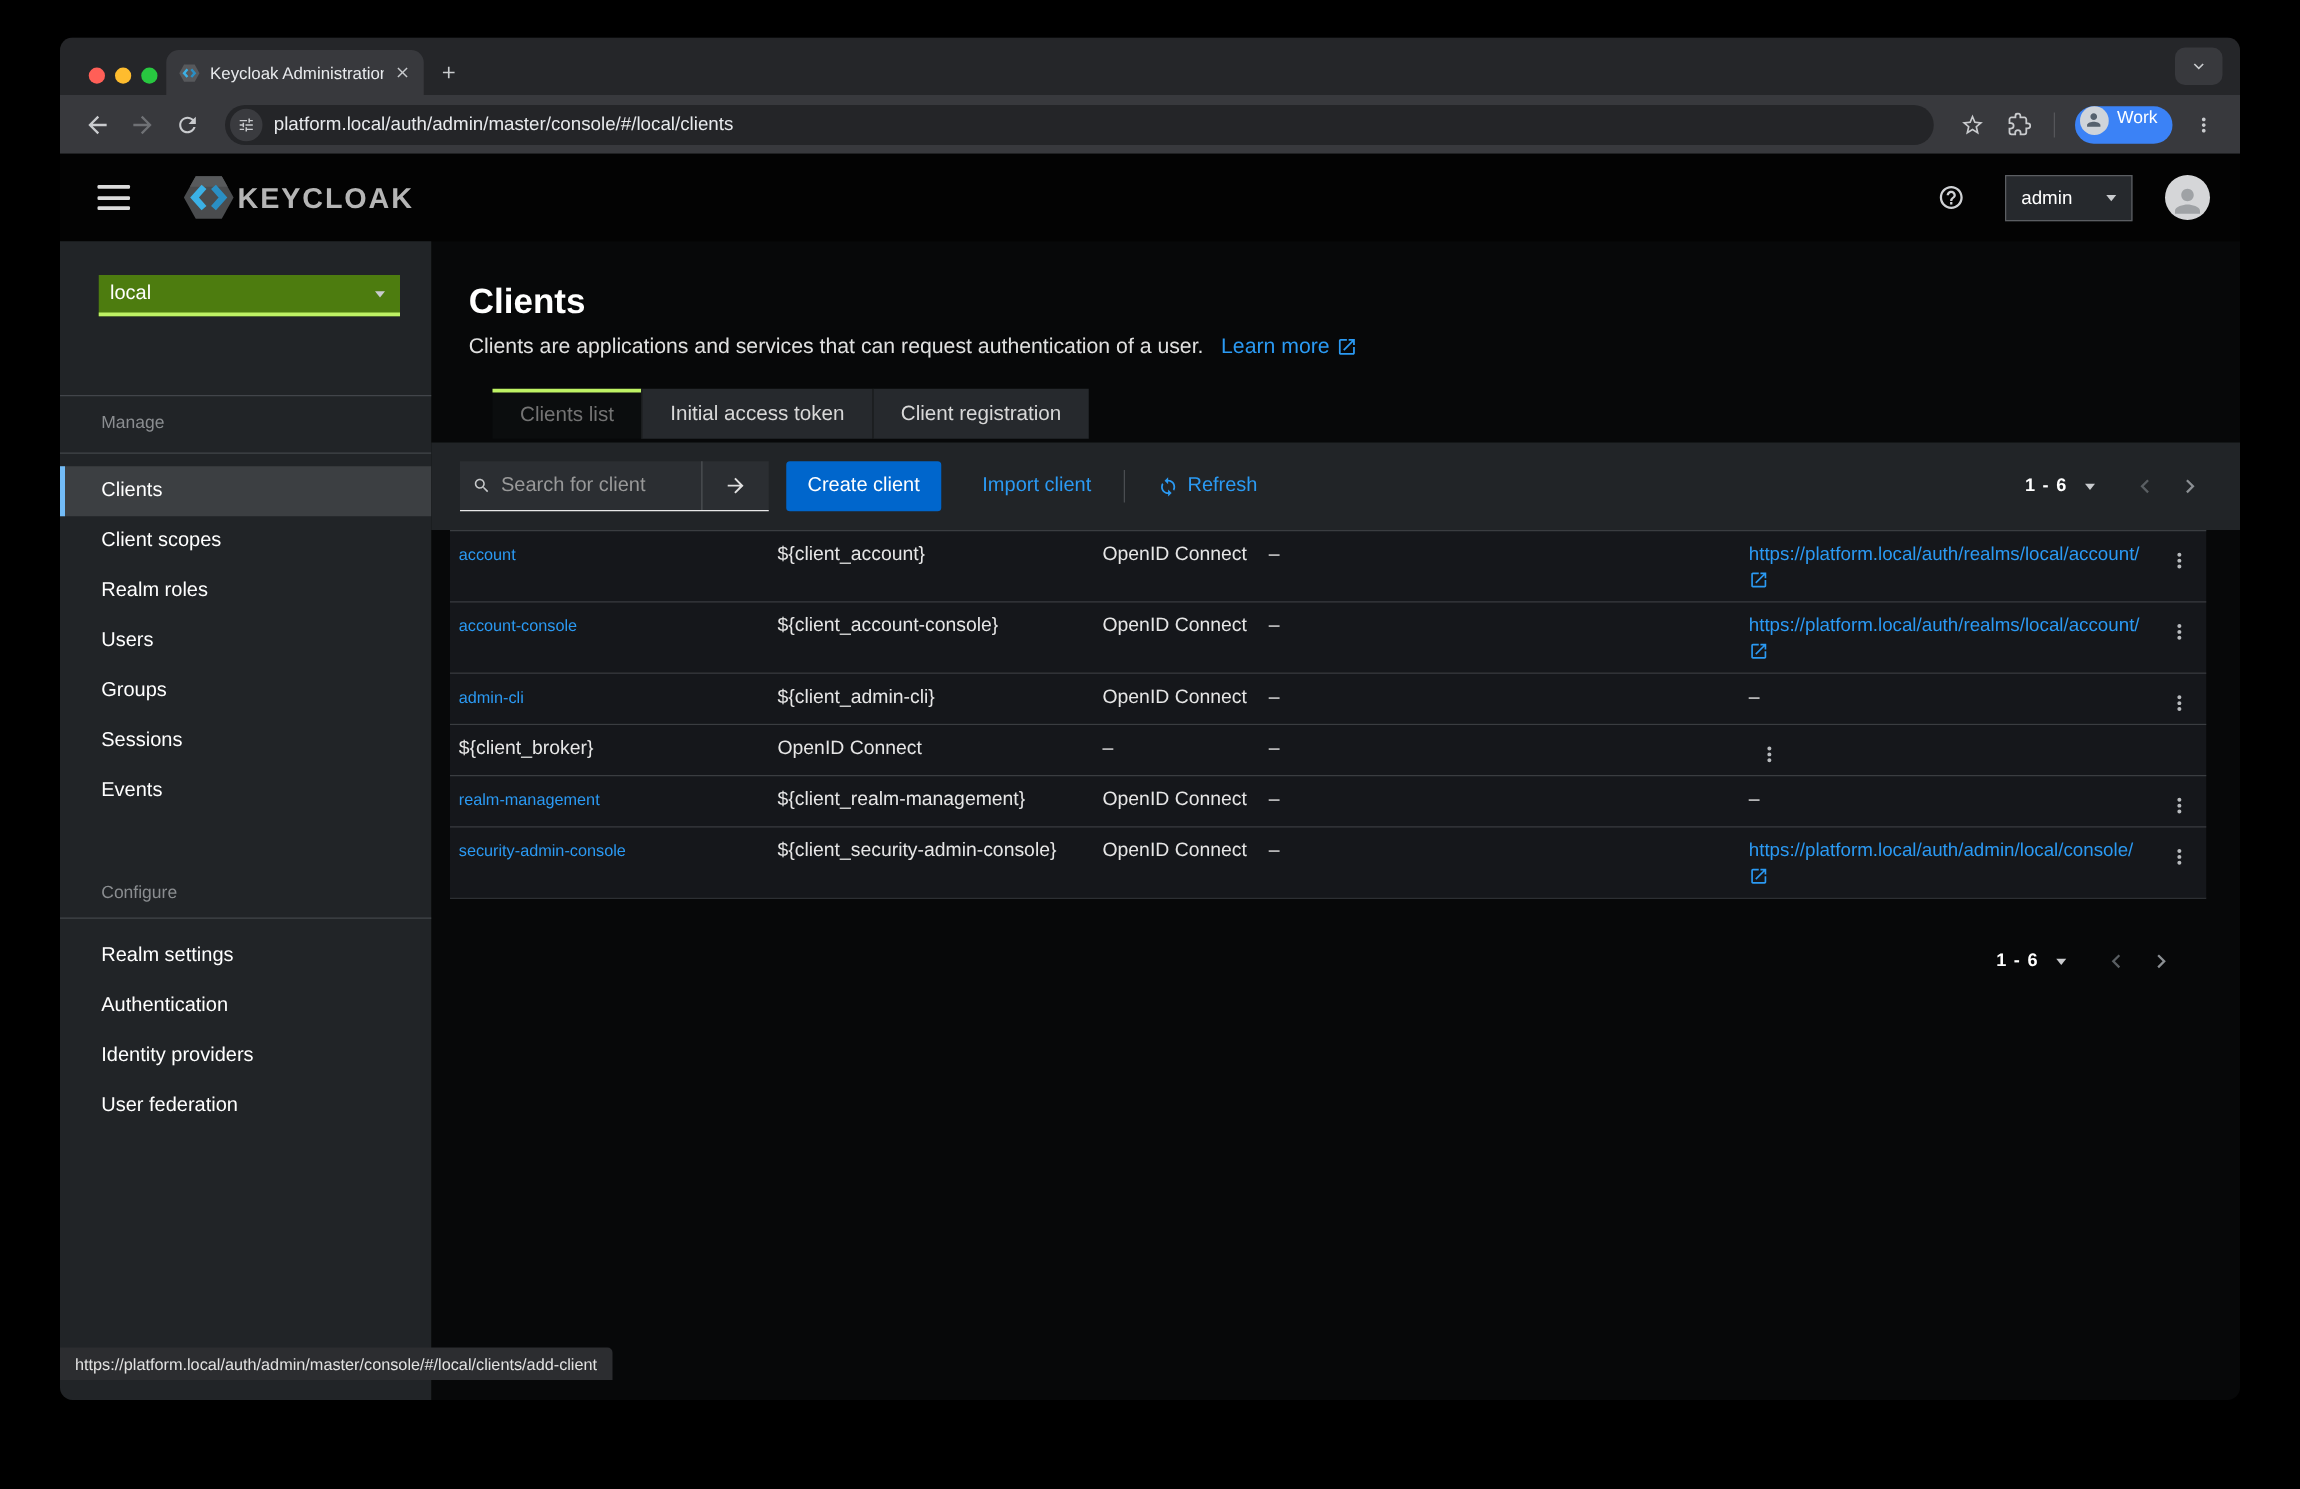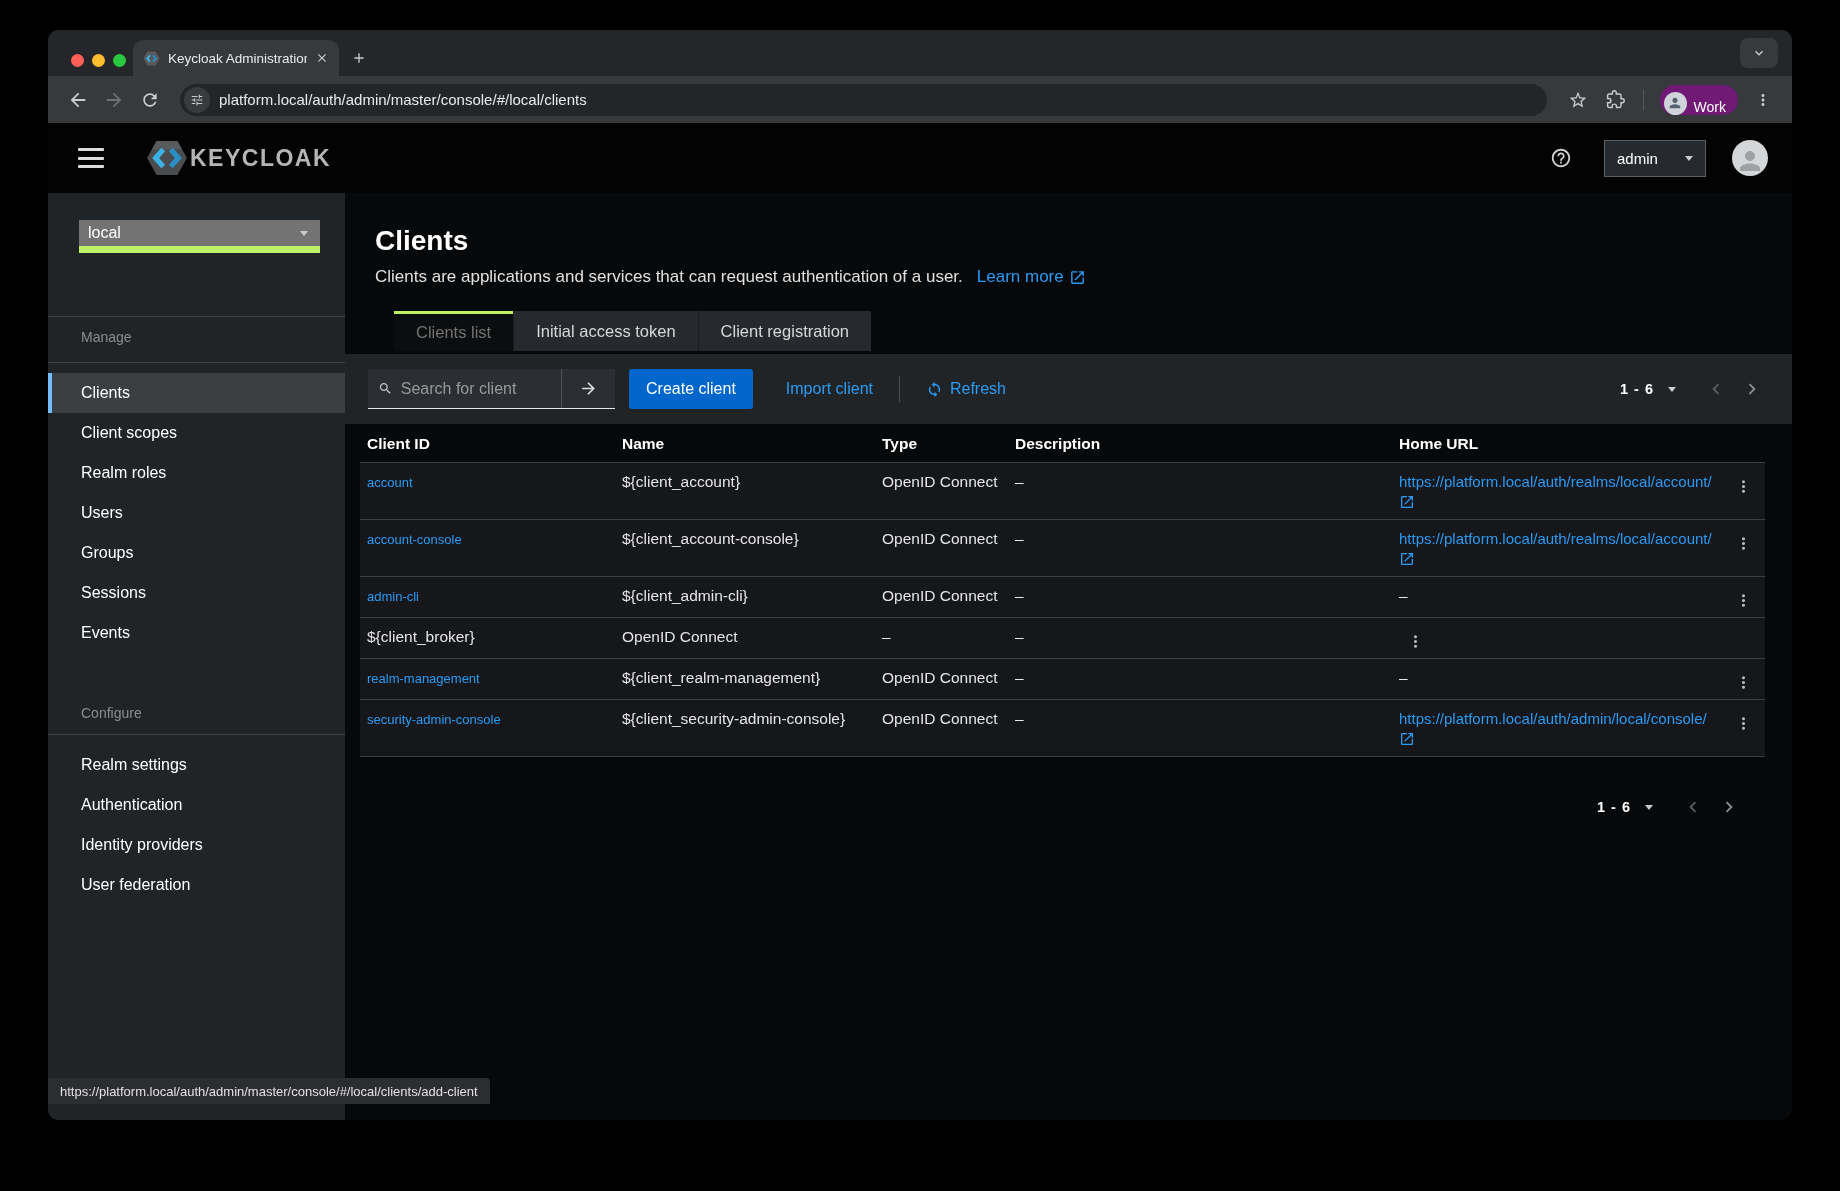--- a/index.html
+++ b/index.html
@@ -28,22 +28,22 @@
 
   
   .urlbar { height:47px; background:#38393d; flex:none; display:flex;
             align-items:center; padding:0 14px; gap:4px; }
   .nav-ic { width:32px; height:32px; border-radius:50%; }
   .urlpill { flex:1; height:32px; background:#242528; border-radius:16px;
              margin:0 10px; display:flex; align-items:center; padding:0 12px 0 4px; gap:9px; }
   .tunecircle { width:26px; height:26px; border-radius:50%; background:#3a3b3f;
                 display:flex; align-items:center; justify-content:center; flex:none; }
   .urltext { color:#e8eaed; font-size:15px; white-space:nowrap; overflow:hidden; }
-  .work-pill { height:30px; background:#701a75; border-radius:15px; display:flex;
-               align-items:flex-end; gap:7px; padding:0 12px 0 4px; margin:16px 6px; }
+  .work-pill { height:30px; background:#3b82f6; border-radius:15px; display:flex;
+               align-items:flex-start; gap:7px; padding:0 12px 0 4px; margin:16px 6px; }
   .work-pill .mini-avatar { width:23px; height:23px; border-radius:50%; background:#cfd4da;
                display:flex; align-items:center; justify-content:center; overflow:hidden; }
   .work-label { color:#fff; font-size:14px; }
   .vsep { width:1px; height:20px; background:#55565a; margin:0 6px; }
 
   
   .masthead { height:70px; background:#030303; flex:none; display:flex;
               align-items:center; padding:0 24px 0 30px; }
   .burger { width:26px; height:20px; display:flex; flex-direction:column;
             justify-content:space-between; cursor:pointer; margin-right:42px; }
@@ -58,22 +58,22 @@
   .caret { width:0; height:0; border-left:4.5px solid transparent;
            border-right:4.5px solid transparent; border-top:5.5px solid #c9cbce;
            display:inline-block; }
   .mast-avatar { width:36px; height:36px; border-radius:50%; background:#d5d6d8;
                  margin-left:26px; overflow:hidden; display:flex; align-items:flex-end;
                  justify-content:center; }
 
   
   .appbody { flex:1; display:flex; min-height:0; }
   .sidebar { width:297px; flex:none; background:#212427; padding-top:27px; }
-  .realm-select { margin:0 25px 0 31px; height:33px; background:#737373;
-                  border-bottom:7px solid #bef264; display:flex; align-items:center;
+  .realm-select { margin:0 25px 0 31px; height:33px; background:#4d7c0f;
+                  border-bottom:3px solid #bef264; display:flex; align-items:center;
                   justify-content:space-between; padding:0 12px 0 9px; color:#fff;
                   font-size:16px; cursor:pointer; }
   .sb-divider { height:1px; background:#42454a; }
   .d1 { margin-top:63px; } .d2 { margin-top:13px; } .d3 { margin-top:9px; }
   .sb-label { color:#8a8d90; font-size:14px; padding:12px 0 0 33px; height:32px; }
   .sb-label.cfg { margin-top:40px; }
   .sb-nav { list-style:none; margin-top:10px; }
   .sb-item { height:40px; display:flex; align-items:center; padding-left:33px;
              color:#fff; font-size:16px; cursor:pointer; position:relative; }
   .sb-item.active { background:#3c3f42; }
@@ -382,28 +382,20 @@
             <button class="icon-btn pag-btn">
               <svg width="22" height="22" viewBox="0 0 24 24" fill="#8b8f93">
                   <path d="M10 6L8.59 7.41 13.17 12l-4.58 4.59L10 18l6-6z"></path>
                 </svg>
             </button>
           </span>
         </div>
       </div>
 
       <div class="table">
-        <div class="tr head">
-          <span class="th">Client ID</span>
-          <span class="th">Name</span>
-          <span class="th">Type</span>
-          <span class="th">Description</span>
-          <span class="th">Home URL</span>
-          <span class="th"></span>
-        </div>
 
           <div class="tr">
             <span class="td"><a class="link cell-link">account</a></span>
             <span class="td">${client_account}</span>
             <span class="td">OpenID Connect</span>
             <span class="td">–</span>
             <span class="td">
               <a class="link home-line">https://platform.local/auth/realms/local/account/</a>
               <span class="ext-line">
                 <a class="link">

